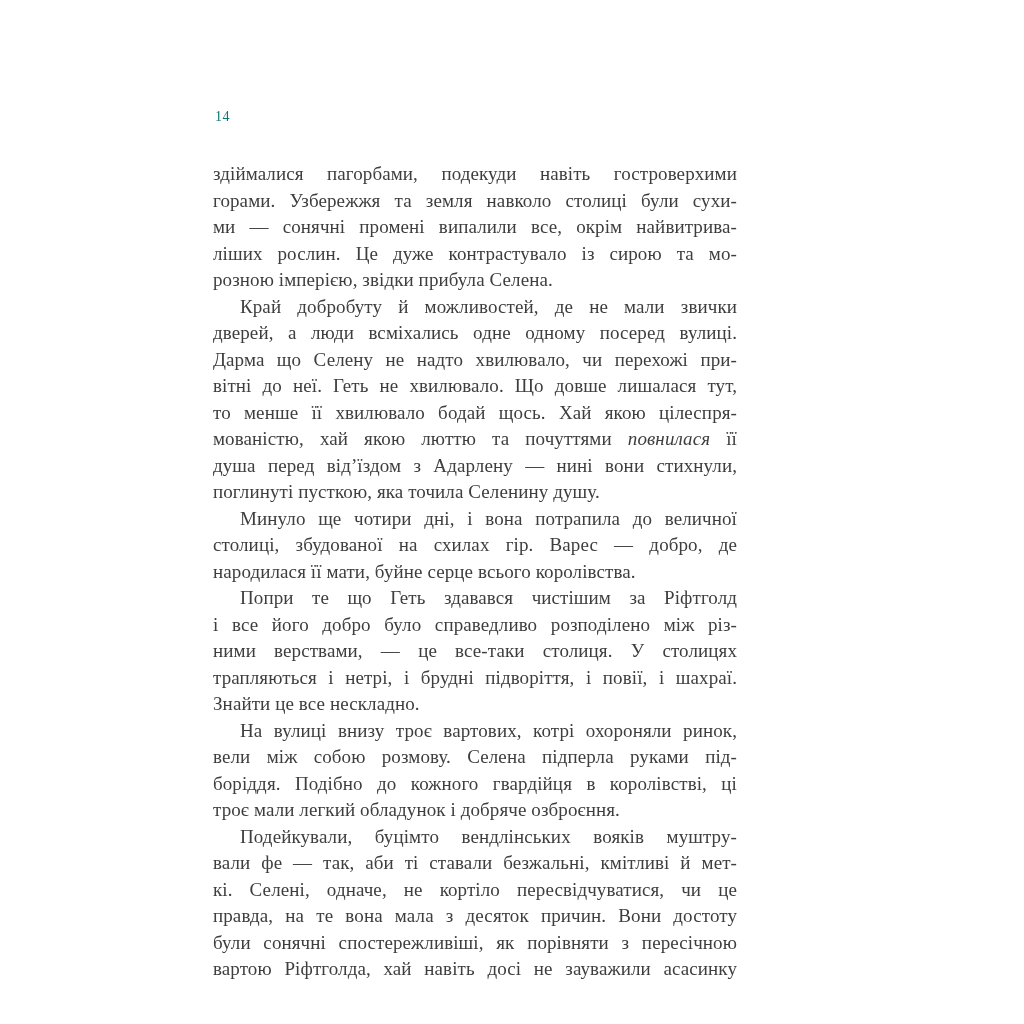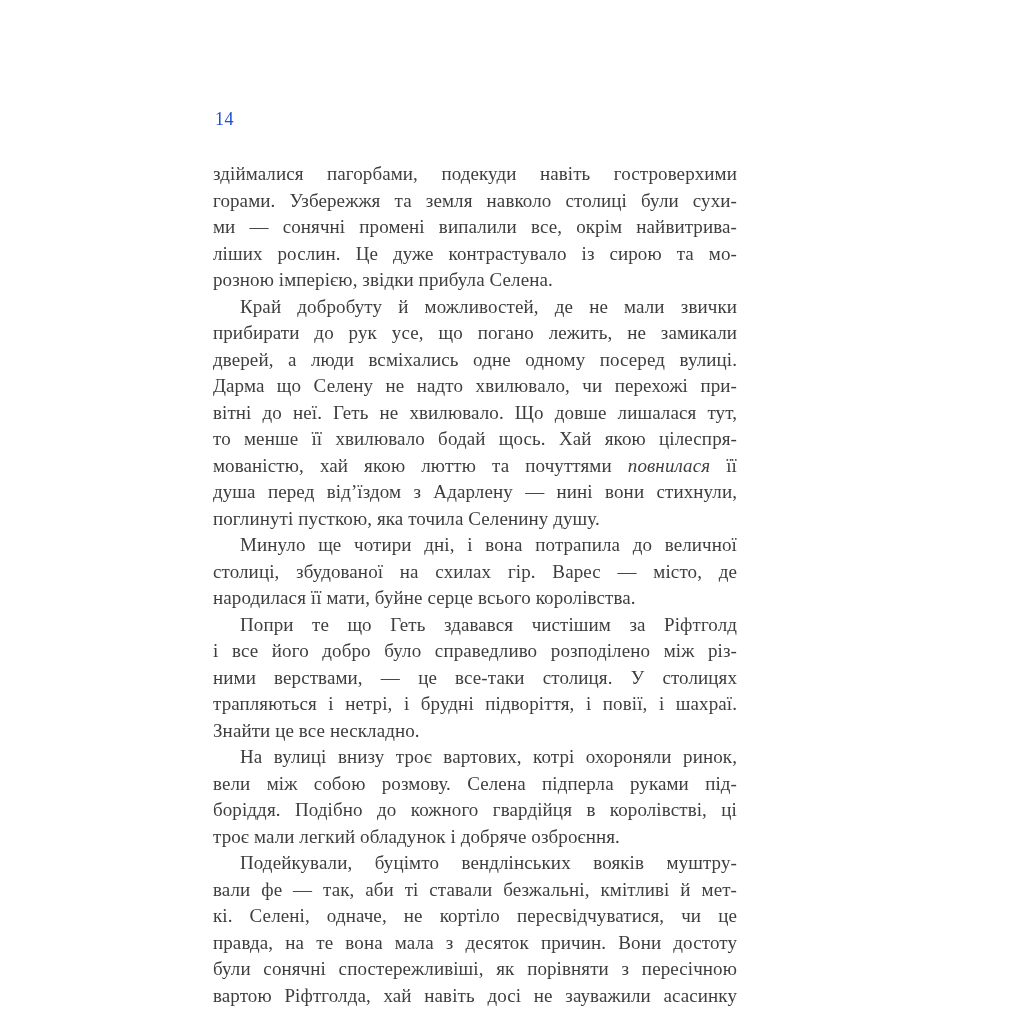--- a/index.html
+++ b/index.html
@@ -13,24 +13,24 @@
     height: 1024px;
     background: #ffffff;
     font-family: "Liberation Serif", serif;
     color: #3e3e3e;
     overflow: hidden;
   }
   .page-number {
     position: absolute;
     left: 215px;
     top: 110px;
-    font-size: 18px;
+    font-size: 14px;
     line-height: 1;
     letter-spacing: 0.5px;
-    color: #1d4ed8;
+    color: #0f766e;
   }
   .body-text {
     position: absolute;
     left: 213px;
     top: 161px;
     width: 524px;
     font-size: 19px;
     line-height: 26.5px;
     font-weight: 400;
     letter-spacing: 0.1px;
@@ -63,32 +63,31 @@
   <div class="body-text">
       <div class="paragraph">
         <div class="line">здіймалися пагорбами, подекуди навіть гостроверхими</div>
         <div class="line">горами. Узбережжя та земля навколо столиці були сухи-</div>
         <div class="line">ми — сонячні промені випалили все, окрім найвитрива-</div>
         <div class="line">ліших рослин. Це дуже контрастувало із сирою та мо-</div>
         <div class="line par-end">розною імперією, звідки прибула Селена.</div>
       </div>
       <div class="paragraph">
         <div class="line indent">Край добробуту й можливостей, де не мали звички</div>
-        <div class="line">прибирати до рук усе, що погано лежить, не замикали</div>
         <div class="line">дверей, а люди всміхались одне одному посеред вулиці.</div>
         <div class="line">Дарма що Селену не надто хвилювало, чи перехожі при-</div>
         <div class="line">вітні до неї. Геть не хвилювало. Що довше лишалася тут,</div>
         <div class="line">то менше її хвилювало бодай щось. Хай якою цілеспря-</div>
         <div class="line"><span>мованістю, хай якою люттю та почуттями </span><span class="italic">повнилася</span><span> її</span></div>
         <div class="line">душа перед від’їздом з Адарлену — нині вони стихнули,</div>
         <div class="line par-end">поглинуті пусткою, яка точила Селенину душу.</div>
       </div>
       <div class="paragraph">
         <div class="line indent">Минуло ще чотири дні, і вона потрапила до величної</div>
-        <div class="line">столиці, збудованої на схилах гір. Варес — місто, де</div>
+        <div class="line">столиці, збудованої на схилах гір. Варес — добро, де</div>
         <div class="line par-end">народилася її мати, буйне серце всього королівства.</div>
       </div>
       <div class="paragraph">
         <div class="line indent">Попри те що Геть здавався чистішим за Ріфтголд</div>
         <div class="line">і все його добро було справедливо розподілено між різ-</div>
         <div class="line">ними верствами, — це все-таки столиця. У столицях</div>
         <div class="line">трапляються і нетрі, і брудні підворіття, і повії, і шахраї.</div>
         <div class="line par-end">Знайти це все нескладно.</div>
       </div>
       <div class="paragraph">

